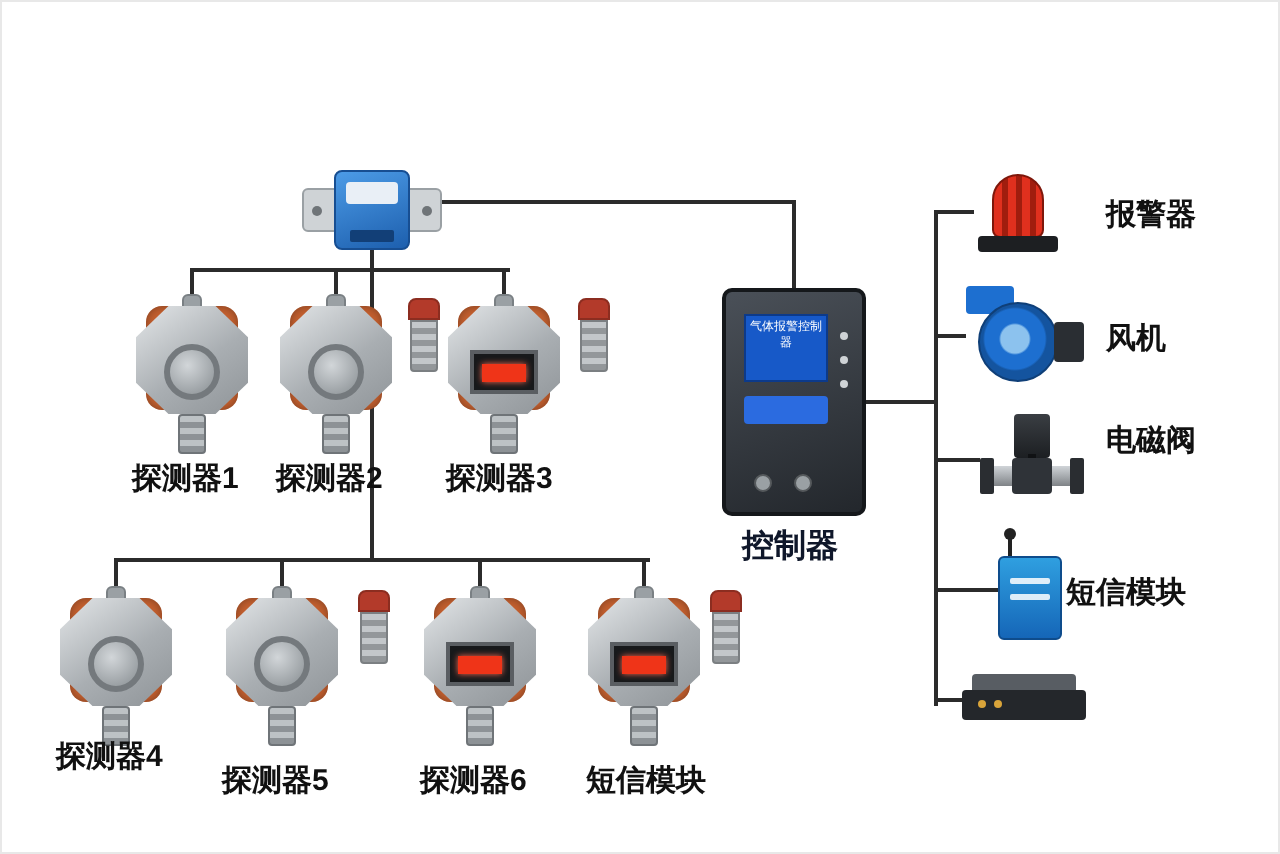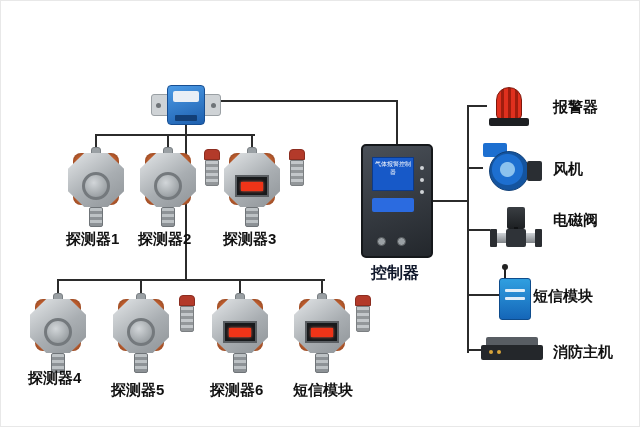--- a/index.html
+++ b/index.html
@@ -244,15 +244,14 @@
     <div class="sms-line" style="top:30px"></div>
   </div>
   <div class="dev-label" style="left:532px;top:286px">短信模块</div>
 
   <div class="firehost">
     <div class="fh-top"></div>
     <div class="fh-body"></div>
     <div class="fh-dot" style="left:8px"></div>
     <div class="fh-dot" style="left:16px"></div>
   </div>
-  <div class="dev-label" style="left:552px;top:342px">消防主机</div>
 
 </div>
 
 </body></html>

